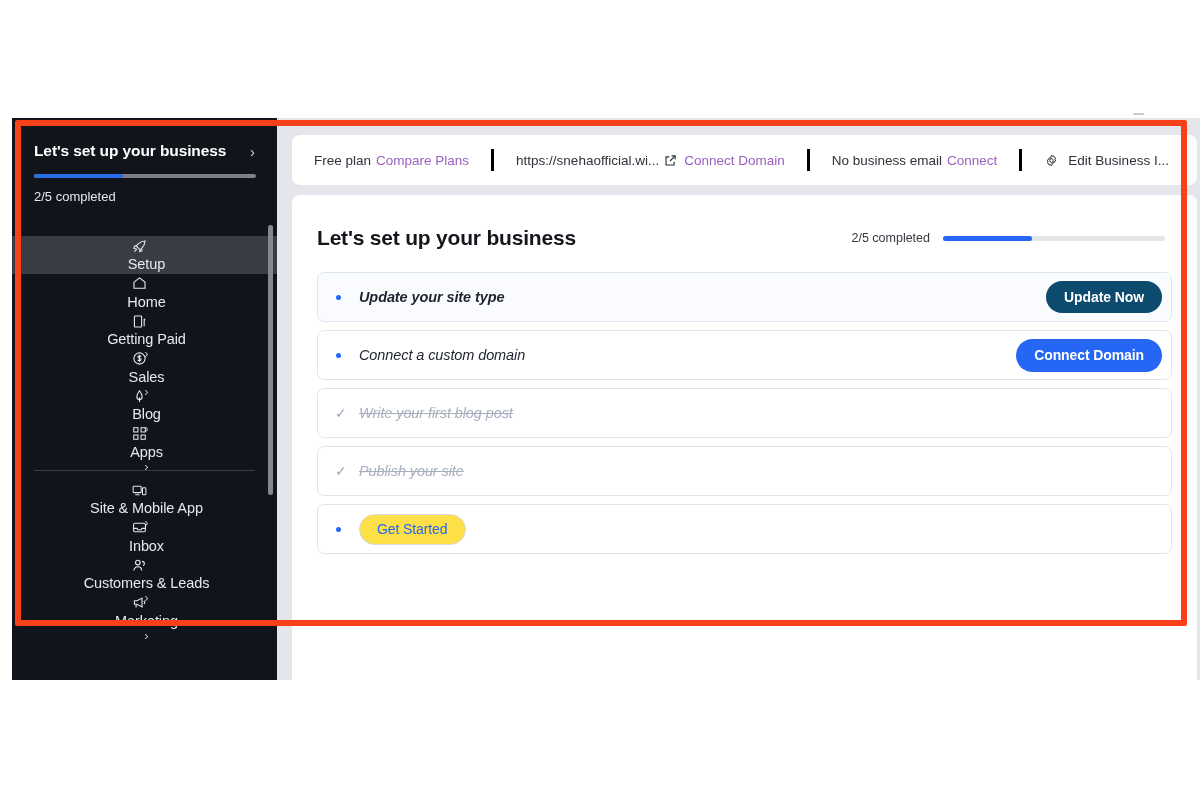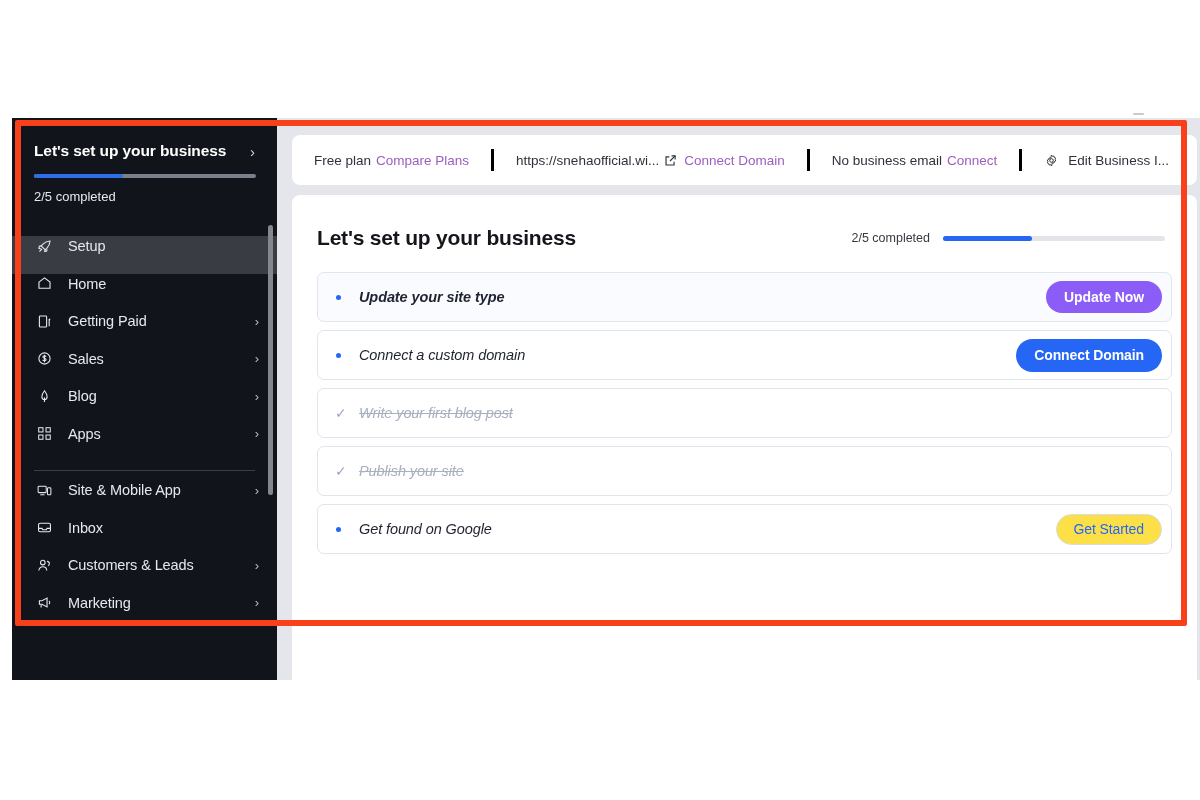--- a/index.html
+++ b/index.html
@@ -46,21 +46,21 @@
   .sb-progress-fill { height: 4px; border-radius: 2px; background: #2b6fe8; width: 40%; }
   .sb-progress-label { margin-top: 11px; font-size: 13px; color: #e6e8ec; }
 
   .sb-nav {
     position: absolute; top: 118px; left: 0; width: 265px; height: 444px;
     overflow: hidden;
   }
   .nav-item {
     display: flex; align-items: center;
     height: 37.5px; padding: 0 18px 17px 22px;
-    font-size: 14.5px; color: #e6e8ed; cursor: pointer;
+    font-size: 14.5px; color: #e6e8ed; cursor: pointer; flex-direction: column;
   }
   .nav-item.active { background: #3a3c44; }
   .nav-ico {
     width: 20px; height: 20px; margin-right: 14px;
     display: flex; align-items: center; justify-content: center;
     flex: 0 0 20px; color: #e6e8ed;
   }
   .nav-ico svg { display: block; }
   .nav-label { flex: 1 1 auto; white-space: nowrap; letter-spacing: -0.1px; }
   .nav-arrow { font-size: 13px; color: #b9bdc6; line-height: 1; }
@@ -128,21 +128,21 @@
   .tick { color: #9aa6bd; font-size: 14px; line-height: 1; }
   .task-label { flex: 1 1 auto; font-size: 14.5px; color: #1f2330; letter-spacing: -0.1px; font-style: italic; }
   .task-label.bold { font-weight: bold; }
   .task-label.done { color: #a8afbe; text-decoration: line-through; }
 
   .btn {
     border: none; cursor: pointer; border-radius: 20px;
     font-family: "Liberation Sans", sans-serif;
     font-size: 14px; font-weight: bold; letter-spacing: -0.1px;
   }
-  .btn-primary-soft { background: #8b5cf6; color: #ffffff; height: 32px; padding: 0 18px; }
+  .btn-primary-soft { background: #0c4a6e; color: #ffffff; height: 32px; padding: 0 18px; }
   .btn-primary { background: #2566f5; color: #ffffff; height: 33px; padding: 0 18px; }
   .btn-ghost {
     background: #fde047; color: #2566f5; height: 31px; padding: 0 17px;
     border: 1px solid #d6dbe6; font-weight: normal; font-size: 14px;
   }
 
   
   .redbox {
     position: absolute; left: 15px; top: 120px;
     width: 1172px; height: 506px;
@@ -374,21 +374,20 @@
             <span class="task-mark">
                 <span class="tick">✓</span>
               </span>
             <span class="task-label done">Publish your site</span>
           </div>
 
           <div class="task">
             <span class="task-mark">
                 <span class="dot"></span>
               </span>
-            <span class="task-label">Get found on Google</span>
             <button class="btn btn-ghost">Get Started</button>
           </div>
 
         </div>
       </div>
     </section>
 
   </div>
 
   <div class="redbox"></div>

